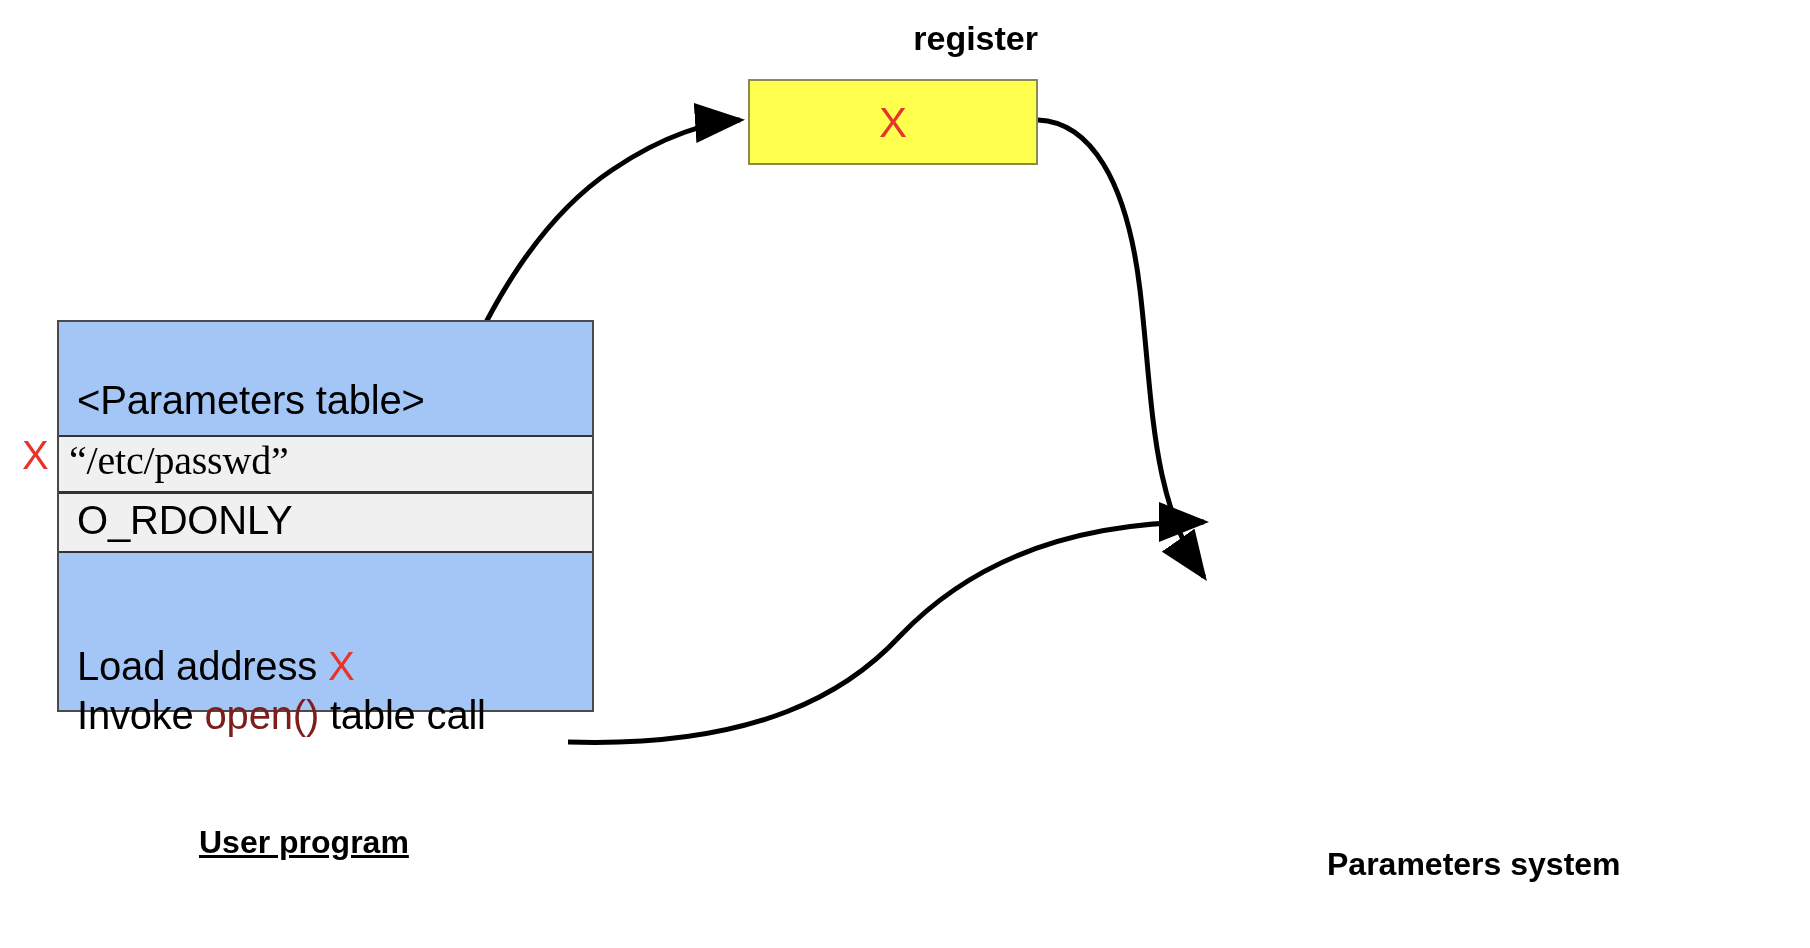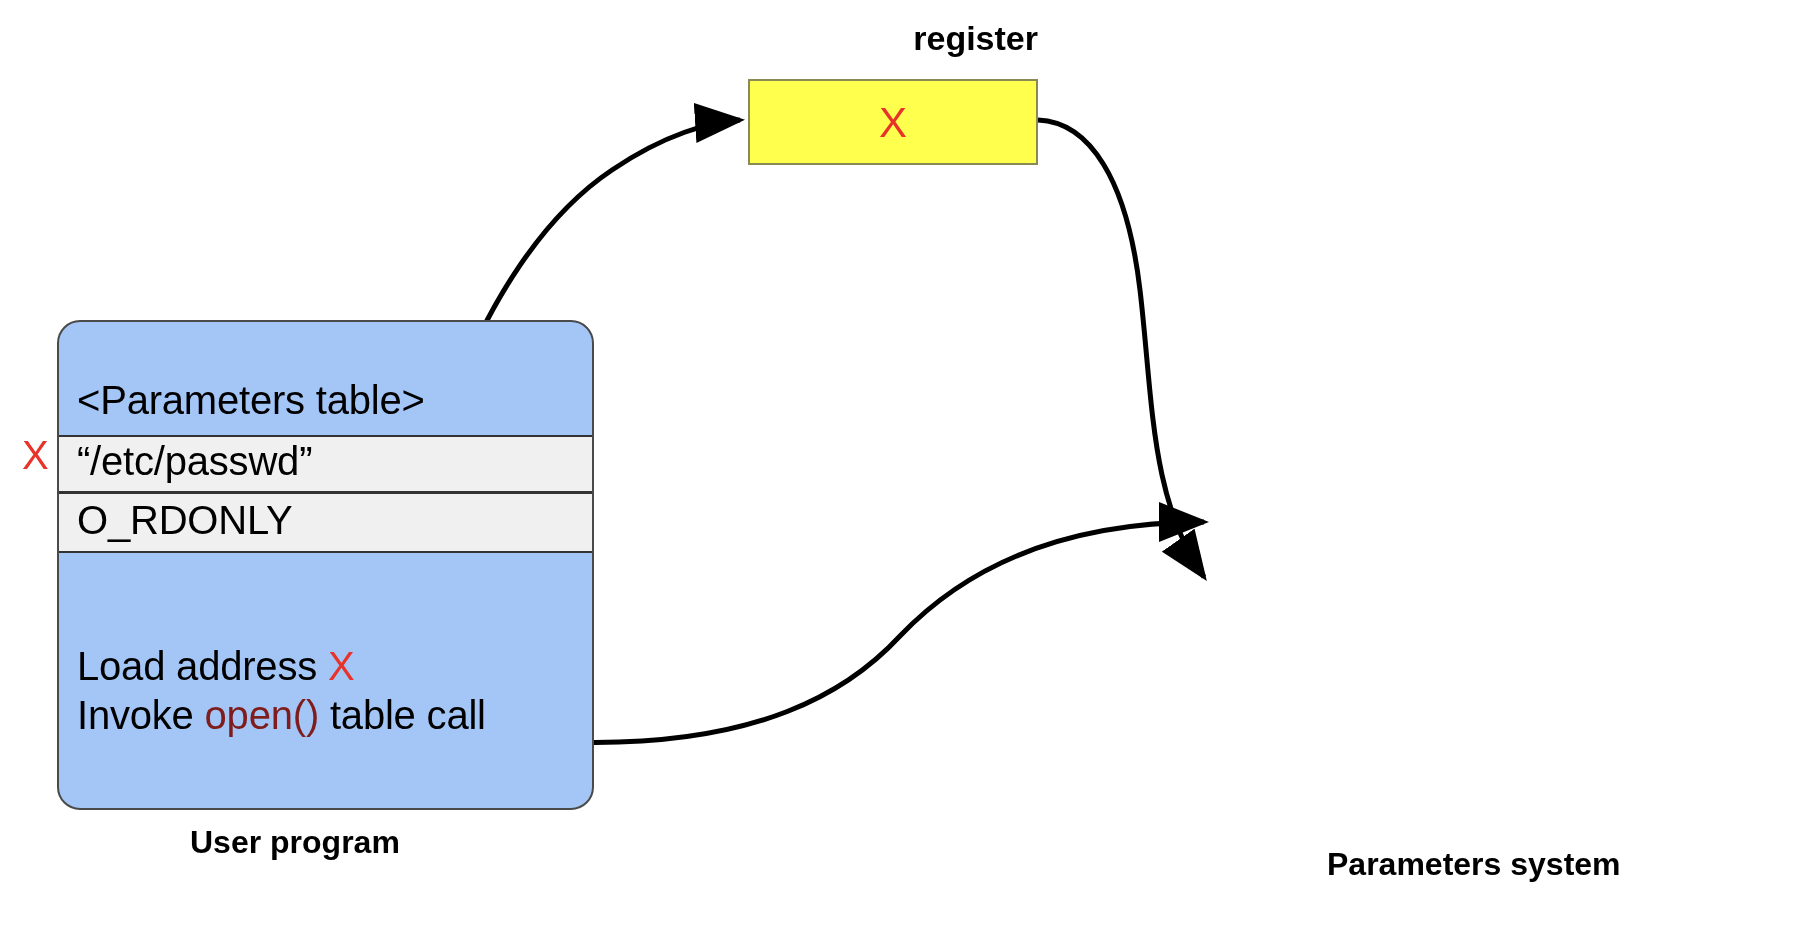--- a/index.html
+++ b/index.html
@@ -42,28 +42,27 @@
     font-size: 40px;
     line-height: 1.12;
     letter-spacing: -0.2px;
   }
 
   
   #user-program-box {
     left: 57px;
     top: 320px;
     width: 537px;
-    height: 490px;
-    border-radius: 23px;
+    height: 392px;
   }
   #user-row-path  { top: 113px; height: 58px; }
   #user-row-flags { top: 171px; height: 60px; border-top: 1px solid #333333; }
 
   #user-params-title { left: 18px;  top: 56px;  }
-  #user-path-text    { left: 18px;  top: 117px; }
+  #user-path-text    { left: 10px;  top: 117px; font-family: Liberation Serif, serif; }
   #user-flags-text   { left: 18px;  top: 176px; }
   #user-load-line    { left: 18px;  top: 322px; }
   #user-invoke-line  { left: 18px;  top: 371px; }
 
   
   #register-box {
     left: 748px;
     top: 79px;
     width: 290px;
     height: 86px;
@@ -101,21 +100,21 @@
   #os-code-title { left: 20px; top: 130px; }
   #os-use-text   { left: 20px; top: 208px; white-space: normal; width: 380px; }
 
   
   .caption {
     position: absolute;
     font-size: 32px;
     font-weight: bold;
     white-space: nowrap;
   }
-  #user-program-caption   { left: 190px;  top: 824px; }
+  #user-program-caption   { left: 199px;  top: 824px; text-decoration: underline; }
   #os-caption             { left: 1327px; top: 846px; }
 
   #left-x-marker {
     position: absolute;
     left: 22px;
     top: 433px;
     font-size: 40px;
     color: #e8332a;
     font-weight: 500;
   }

